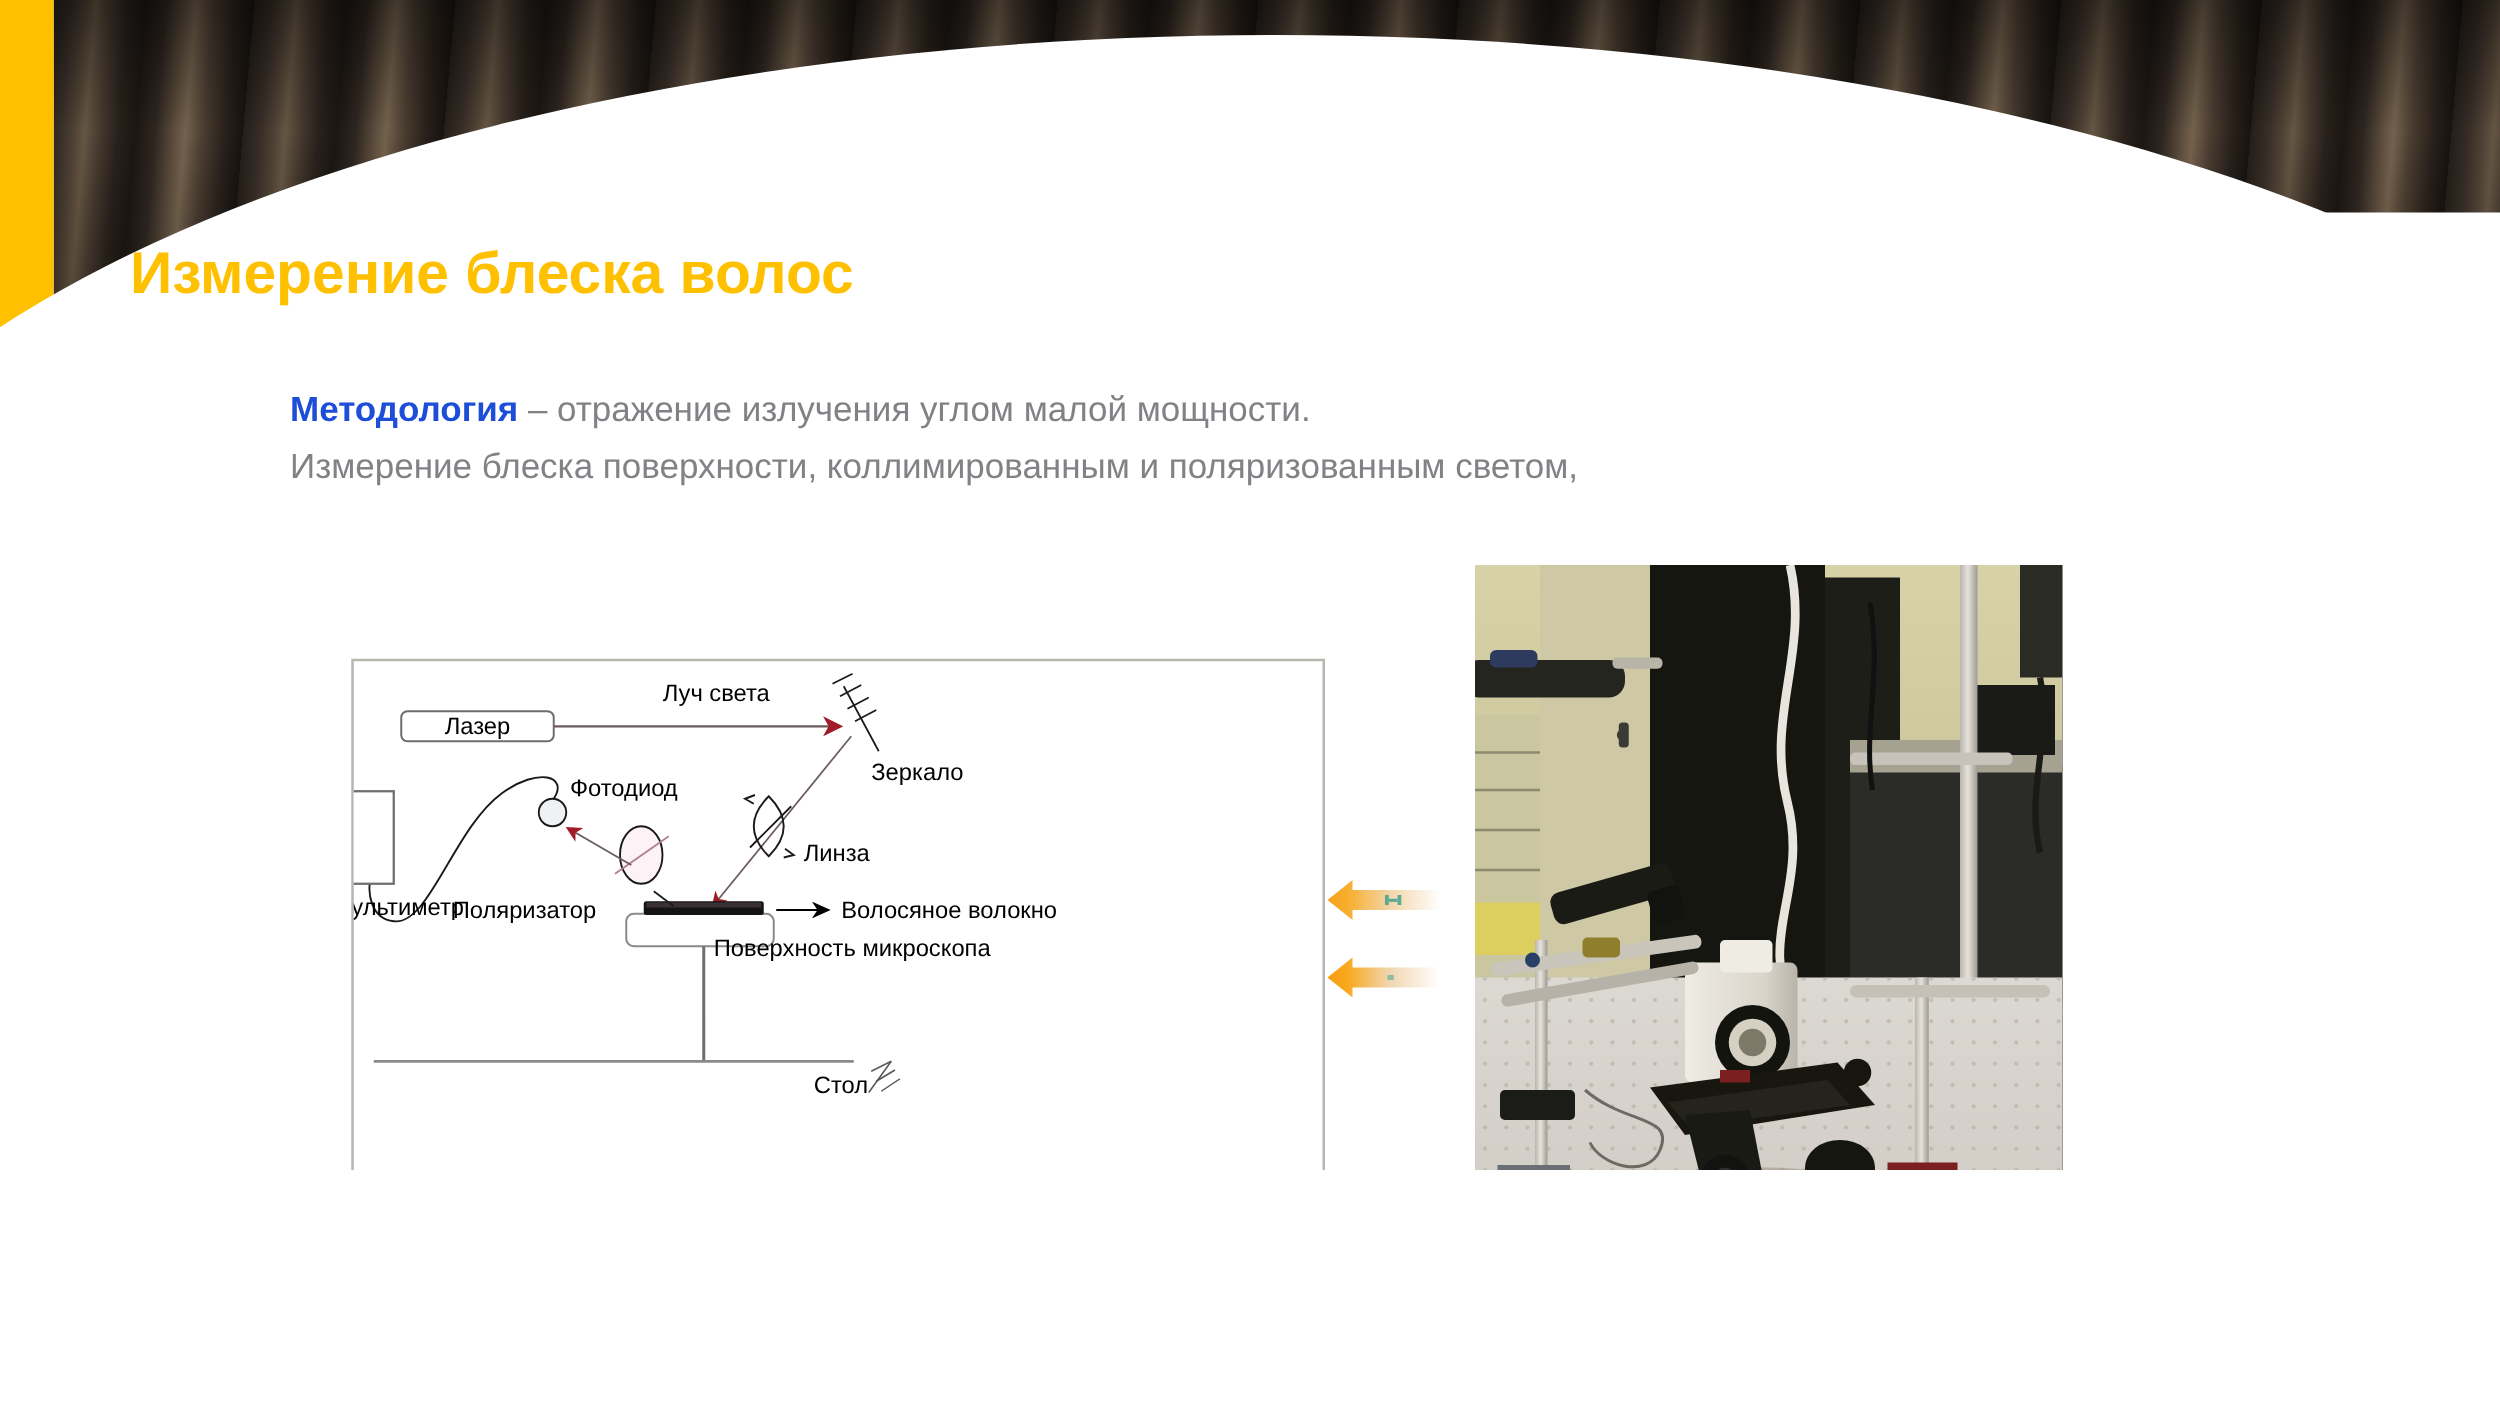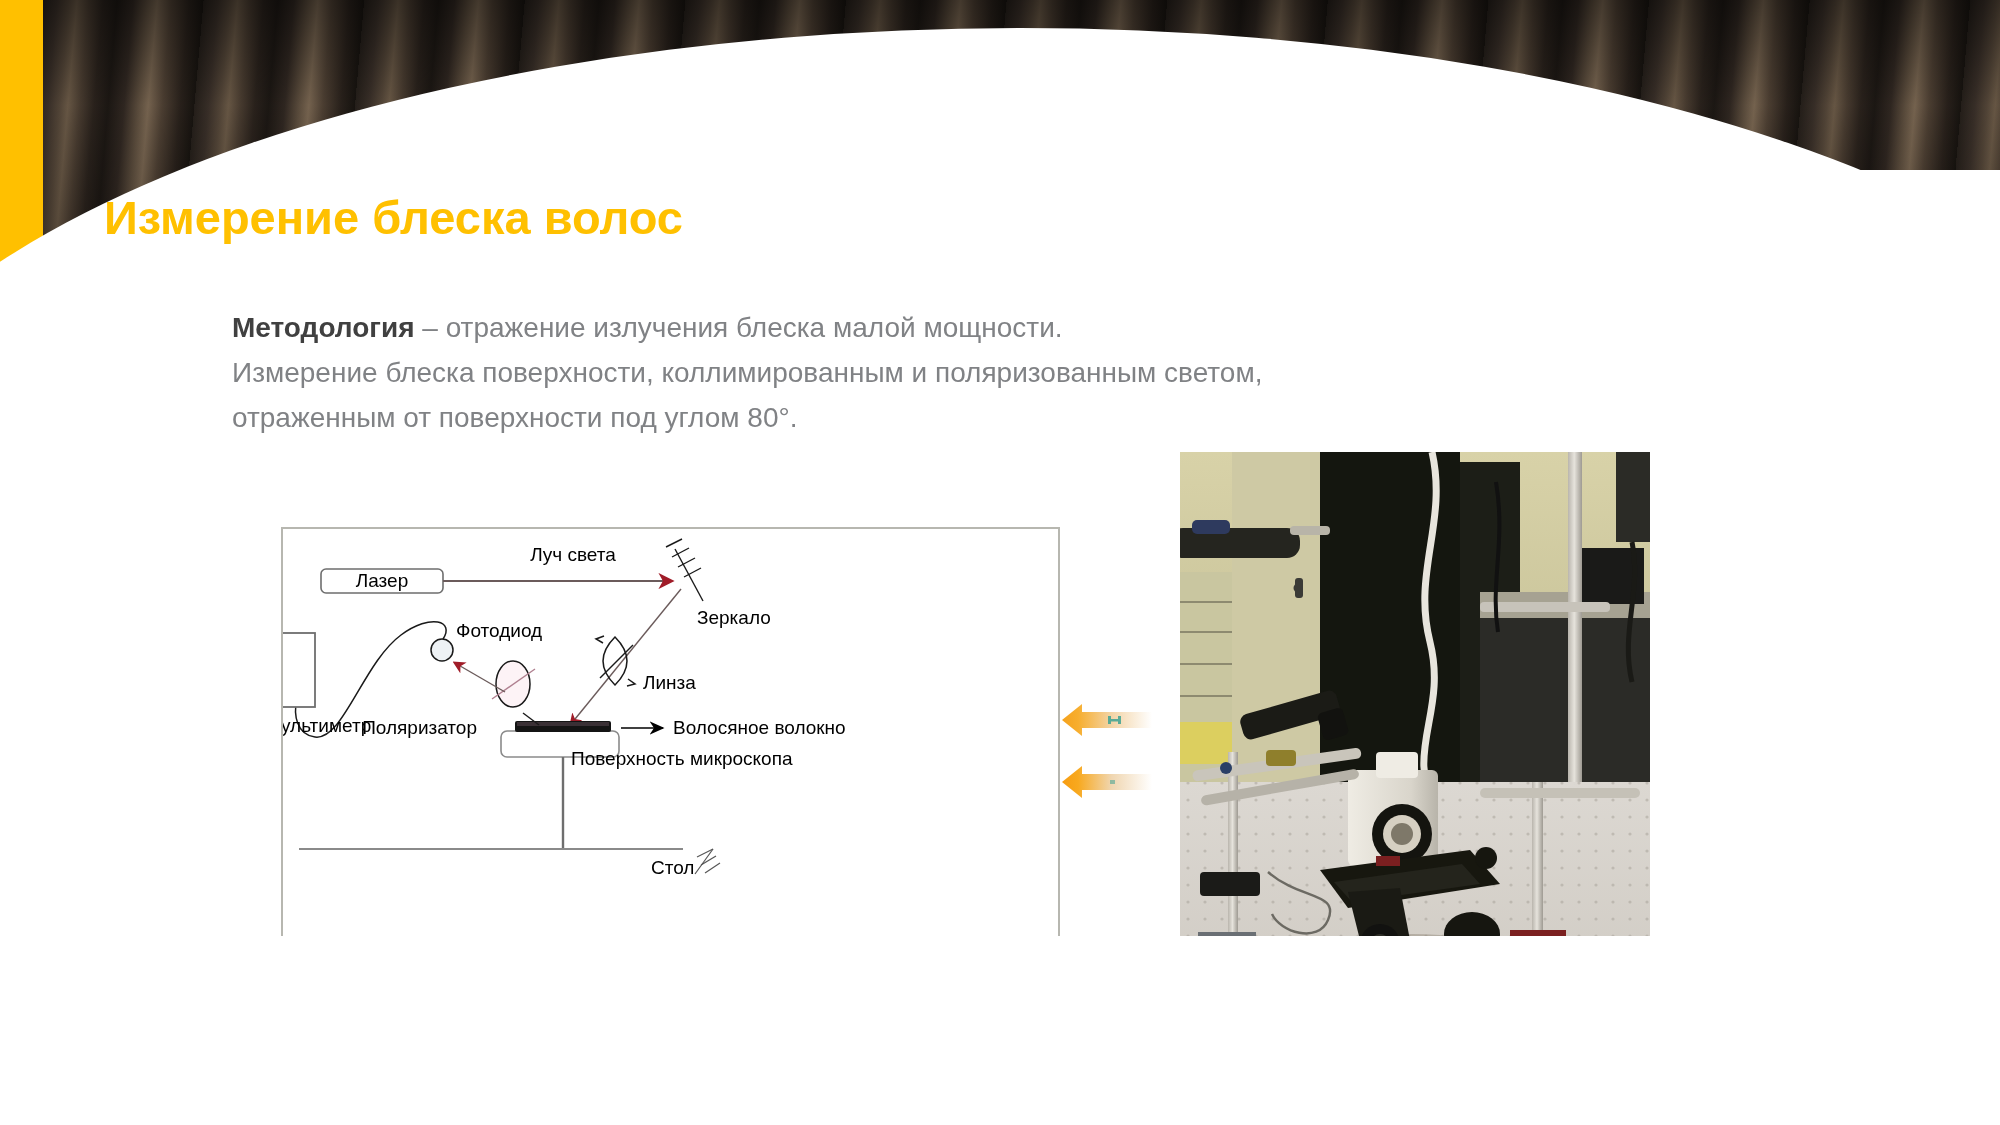--- a/index.html
+++ b/index.html
@@ -92,21 +92,21 @@
   #body-text {
     position: absolute;
     left: 232px;
     top: 305px;
     width: 1060px;
     font-size: 28px;
     line-height: 45px;
     color: #808285;
   }
   #body-text .accent {
-    color: #404040;
+    color: #1d4ed8;
     font-weight: bold;
   }
 
   
   #diagram {
     position: absolute;
     left: 281px;
     top: 527px;
     width: 775px;
     height: 410px;
@@ -150,23 +150,22 @@
 
   <div id="header-band">
     <div id="curtain"></div>
   </div>
   <div id="swoosh"></div>
   <div id="swoosh-2"></div>
 
   <div id="title">Измерение блеска волос</div>
 
   <div id="body-text">
-    <span class="accent">Методология</span><span> –  отражение излучения блеска малой мощности.</span><br>
+    <span class="accent">Методология</span><span> –  отражение излучения углом малой мощности.</span><br>
     <span>Измерение блеска поверхности, коллимированным и поляризованным светом,</span><br>
-    <span>отраженным от поверхности под углом 80°.</span>
   </div>
 
   <div id="diagram">
     <svg width="771" height="406" viewBox="0 0 771 406" xmlns="http://www.w3.org/2000/svg">
       <defs>
         <marker id="redhead" markerWidth="9" markerHeight="9" refX="7" refY="4.5" orient="auto">
           <path d="M0,0 L9,4.5 L0,9 L2.5,4.5 Z" fill="#a01c28"></path>
         </marker>
         <marker id="blackhead" markerWidth="10" markerHeight="9" refX="9" refY="4.5" orient="auto">
           <path d="M0,0 L10,4.5 L0,9 L3,4.5 Z" fill="#000"></path>

